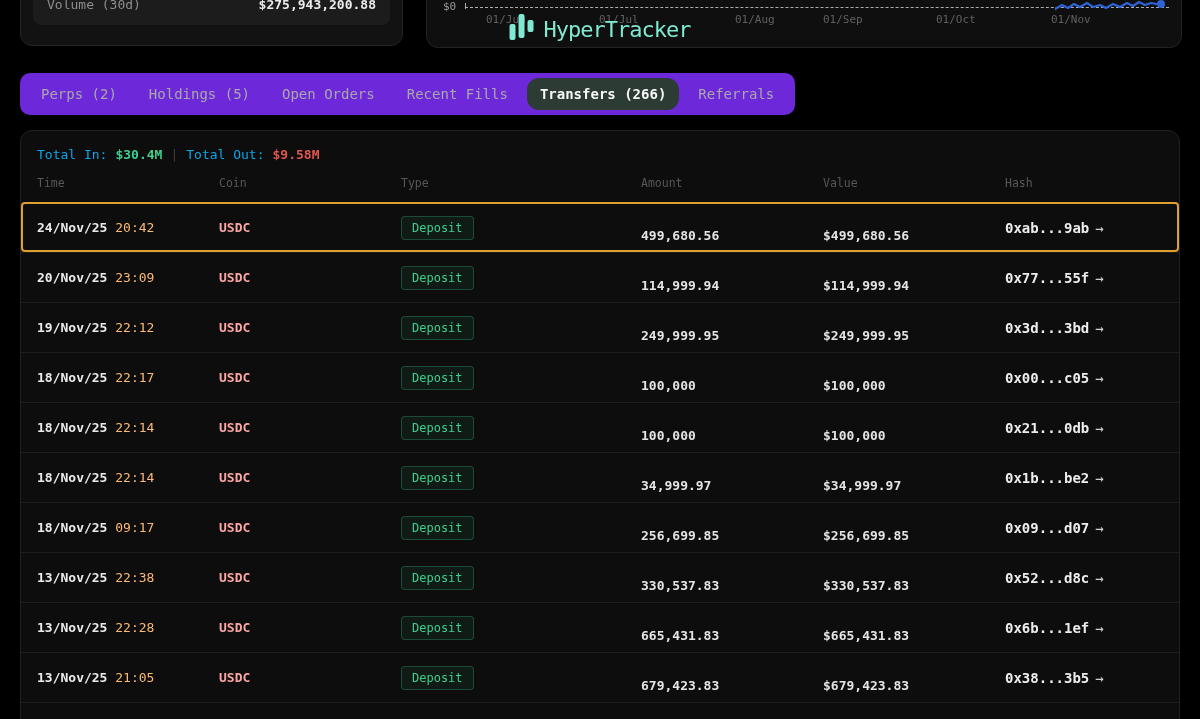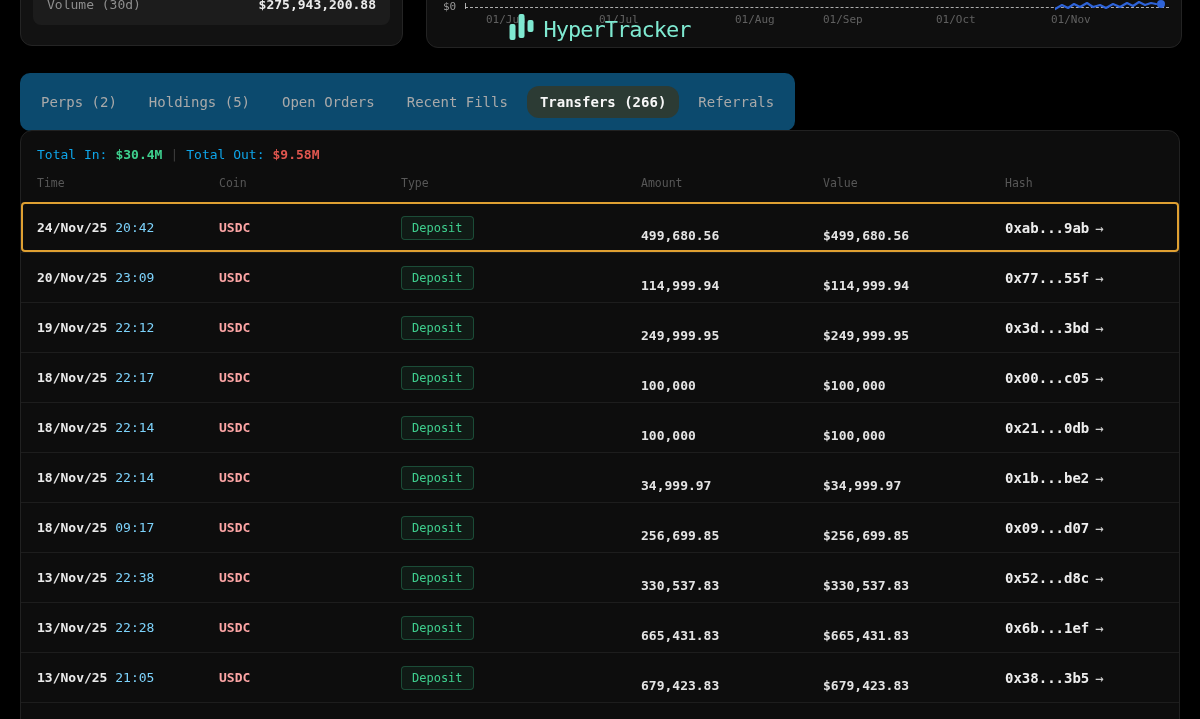--- a/index.html
+++ b/index.html
@@ -37,22 +37,22 @@
   .logo { position:absolute; left:50%; top:12px; transform:translateX(-50%);
     display:flex; align-items:center; gap:10px; z-index:5; }
   .logo-icon { width:24px; height:34px; position:relative; }
   .logo-icon i { position:absolute; width:6px; border-radius:2px; background:#7fe9d1; }
   .logo-icon i:nth-child(1){ left:0;  top:12px; height:16px; }
   .logo-icon i:nth-child(2){ left:9px; top:2px;  height:24px; }
   .logo-icon i:nth-child(3){ left:18px; top:8px; height:12px; }
   .logo-text { color:#7fe9d1; font-size:22px; font-weight:400; letter-spacing:-1px; }
 
   
-  .tabbar { position:absolute; left:20px; top:73px; height:58px;
-    background:#0c4a6e; border-radius:10px; display:inline-flex; align-items:center;
+  .tabbar { position:absolute; left:20px; top:73px; height:42px;
+    background:#6d28d9; border-radius:10px; display:inline-flex; align-items:center;
     padding:0 8px; gap:6px; }
   .tab { padding:8px 13px; font-size:14px; color:#a9a9a9; border-radius:6px;
     white-space:nowrap; cursor:pointer; }
   .tab.active { background:#2c3b34; color:#f7f7f7; font-weight:700;border-radius:12px; }
 
   
   .table-card { position:absolute; left:20px; top:130px; width:1160px; height:640px;
     background:#0d0d0d; border:1px solid #212121; border-radius:12px; overflow:hidden; }
   .summary { display:flex; align-items:center; gap:8px; padding:15px 16px 0;
     font-size:13px; height:32px; }
@@ -65,21 +65,21 @@
     grid-template-columns:182px 182px 240px 182px 182px 1fr;
     align-items:center; padding-left:16px; }
   .thead { height:39px; color:#575757; font-size:11.5px; }
 
   .rows { }
   .trow { height:50px; border-top:1px solid #1d1d1d; cursor:pointer; }
   .trow.highlight { outline:2px solid #dfa032; outline-offset:-2px;
     border-radius:4px; border-top-color:transparent; }
   .cell-date { font-size:13px; }
   .cell-date b { color:#eaeaea; font-weight:700; }
-  .cell-date span { color:#7dd3fc;text-align:center; }
+  .cell-date span { color:#fdba74;text-align:center; }
   .cell-coin { color:#fca5a5; font-size:13px; font-weight:700; }
   .badge { display:inline-block; font-size:12px; color:#3ecf8e;
     background:rgba(62,207,142,0.07); border:1px solid rgba(62,207,142,0.28);
     border-radius:4px; padding:4px 10px; }
   .cell-num { color:#e4e4e4; font-size:13px; font-weight:700;margin-top:16px; }
   .cell-hash { color:#ededed; font-size:14px; font-weight:700; }
   .cell-hash .arrow { color:#cfcfcf; font-weight:400; margin-left:6px; }
   .bottom-divider { border-top:1px solid #1d1d1d; height:50px; }
 </style>
 </head>

